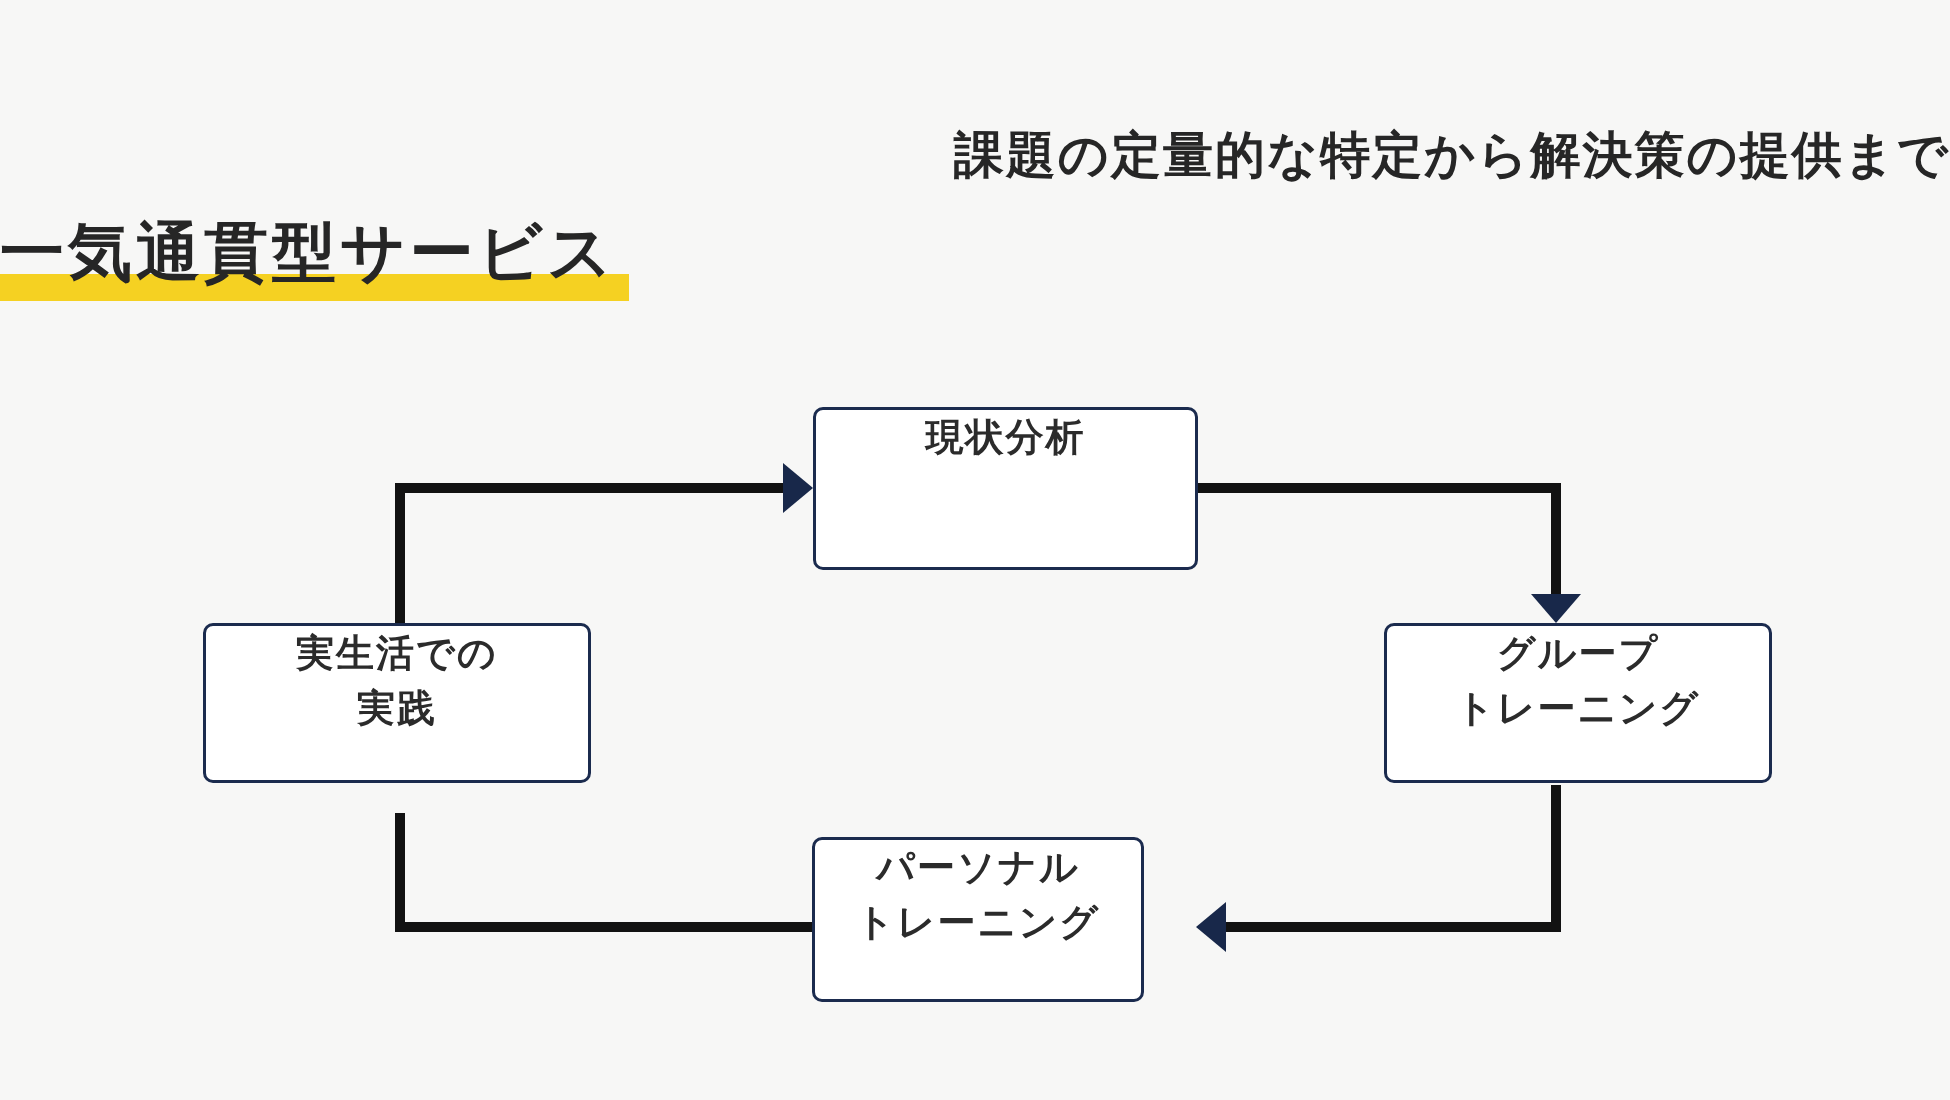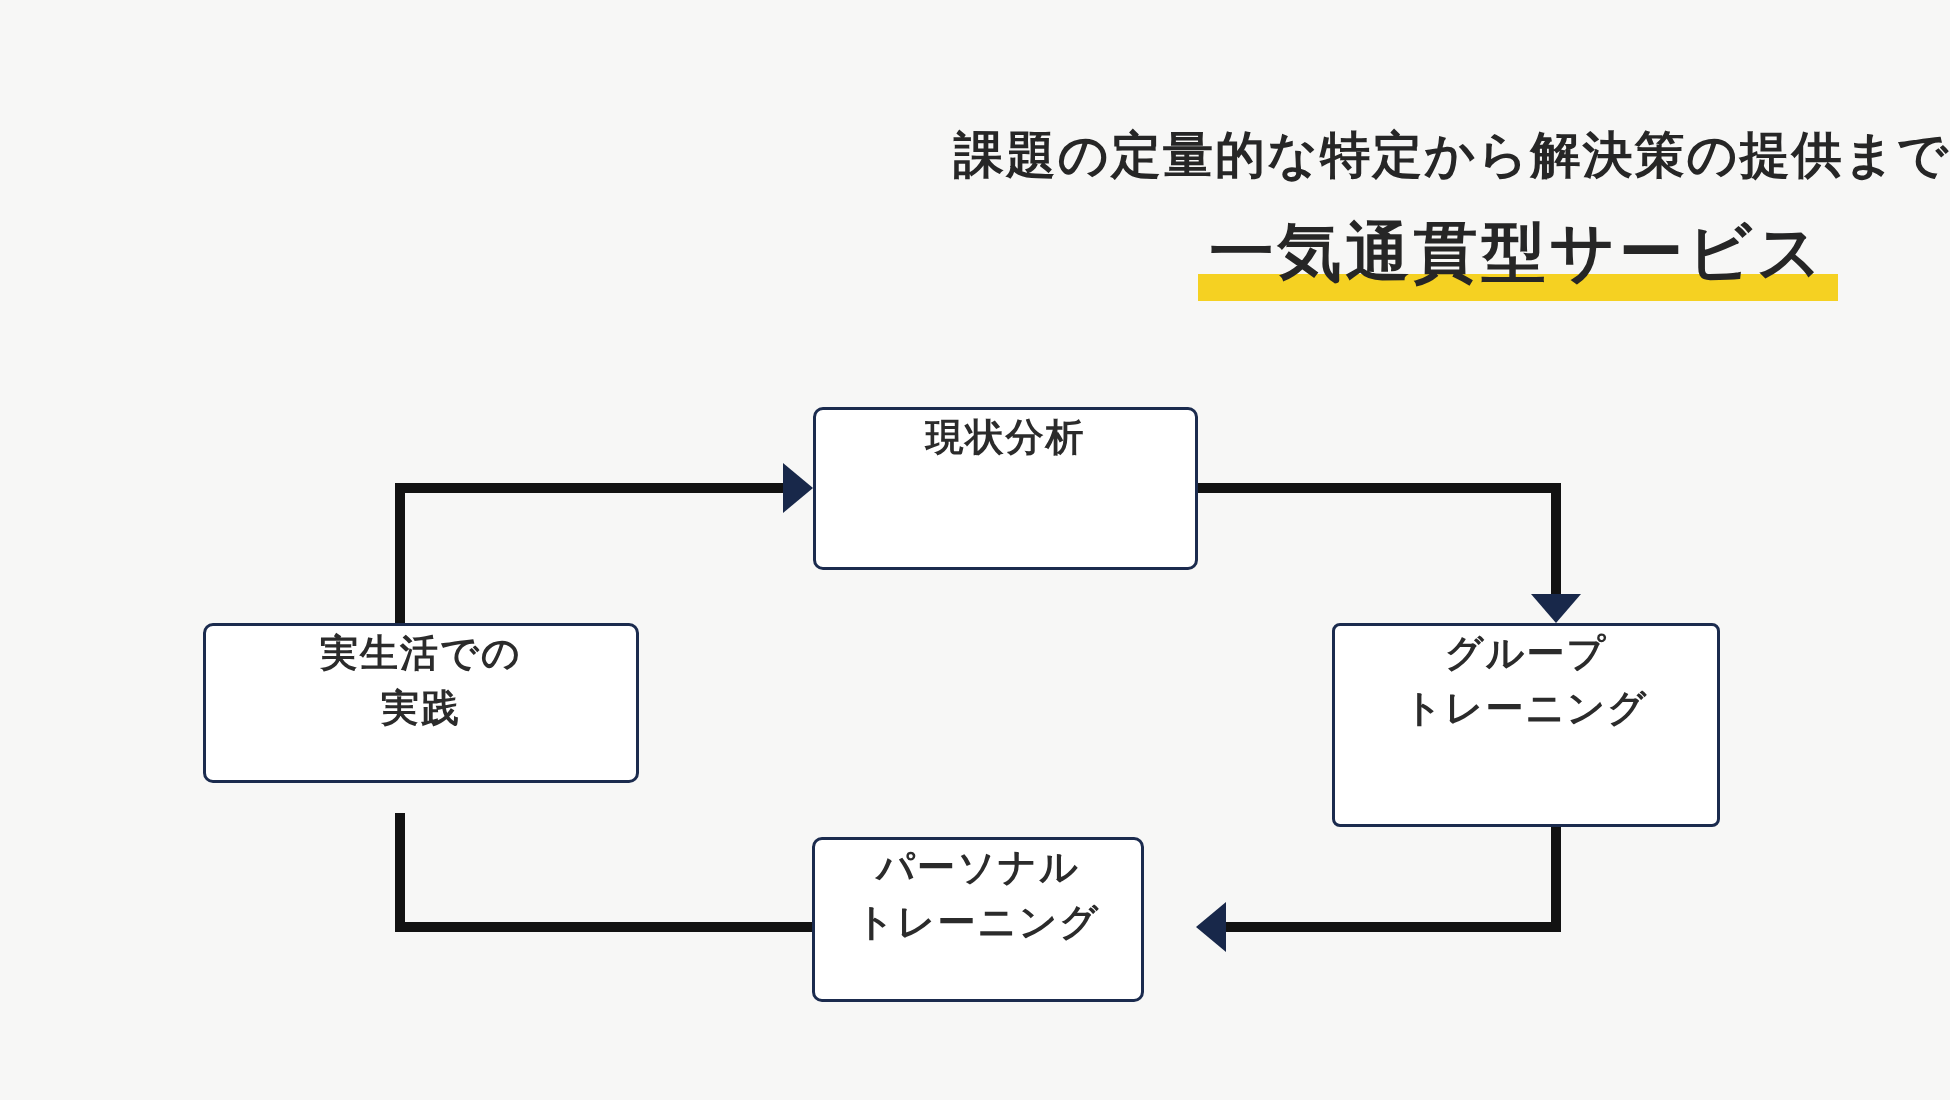--- a/index.html
+++ b/index.html
@@ -22,21 +22,21 @@
   }
   
   .title-line1{
     position:absolute;left:0;top:122px;width:1950px;
     text-align:right;
     font-size:50px;font-weight:800;color:var(--text_dark);
     letter-spacing:2px;
   }
   .title-line2-wrap{
     position:absolute;left:0;top:214px;width:1826px;
-    text-align:right;
+    text-align:left;
   }
   .title-line2{
     position:relative;display:inline-block;
     font-size:64px;font-weight:800;color:var(--text_dark);
     letter-spacing:4px;line-height:1.2;
     z-index:0;
   }
   .title-line2::before{
     content:"";position:absolute;left:-12px;right:-12px;
     bottom:-10px;height:27px;
@@ -50,23 +50,23 @@
     border:3px solid var(--node_border);
     border-radius:10px;
     display:flex;align-items:flex-start;justify-content:center;
     text-align:center;
   }
   .node .lbl{
     font-size:38px;font-weight:700;color:#2b2b2b;
     line-height:1.45;white-space:pre-line;letter-spacing:2px;
   }
   .node-top   {left:813px; top:407px; width:385px;height:163px;}
-  .node-right {left:1332px;top:623px; width:388px;height:204px;border-radius:8px;}
+  .node-right {left:1384px;top:623px; width:388px;height:160px;}
   .node-bottom{left:812px; top:837px; width:332px;height:165px;}
-  .node-left  {left:203px; top:623px; width:436px;height:160px;}
+  .node-left  {left:203px; top:623px; width:388px;height:160px;}
   
   .line{position:absolute;background:var(--line_black);}
   .seg1-v{left:395px; top:488px; width:10px; height:135px;}
   .seg1-h{left:395px; top:483px; width:388px;height:10px;}
   .seg2-h{left:1198px;top:483px; width:363px;height:10px;}
   .seg2-v{left:1551px;top:483px; width:10px; height:111px;}
   .seg3-v{left:1551px;top:785px; width:10px; height:147px;}
   .seg3-h{left:1225px;top:922px; width:336px;height:10px;}
   .seg4-h{left:395px; top:922px; width:417px;height:10px;}
   .seg4-v{left:395px; top:813px; width:10px; height:119px;}

